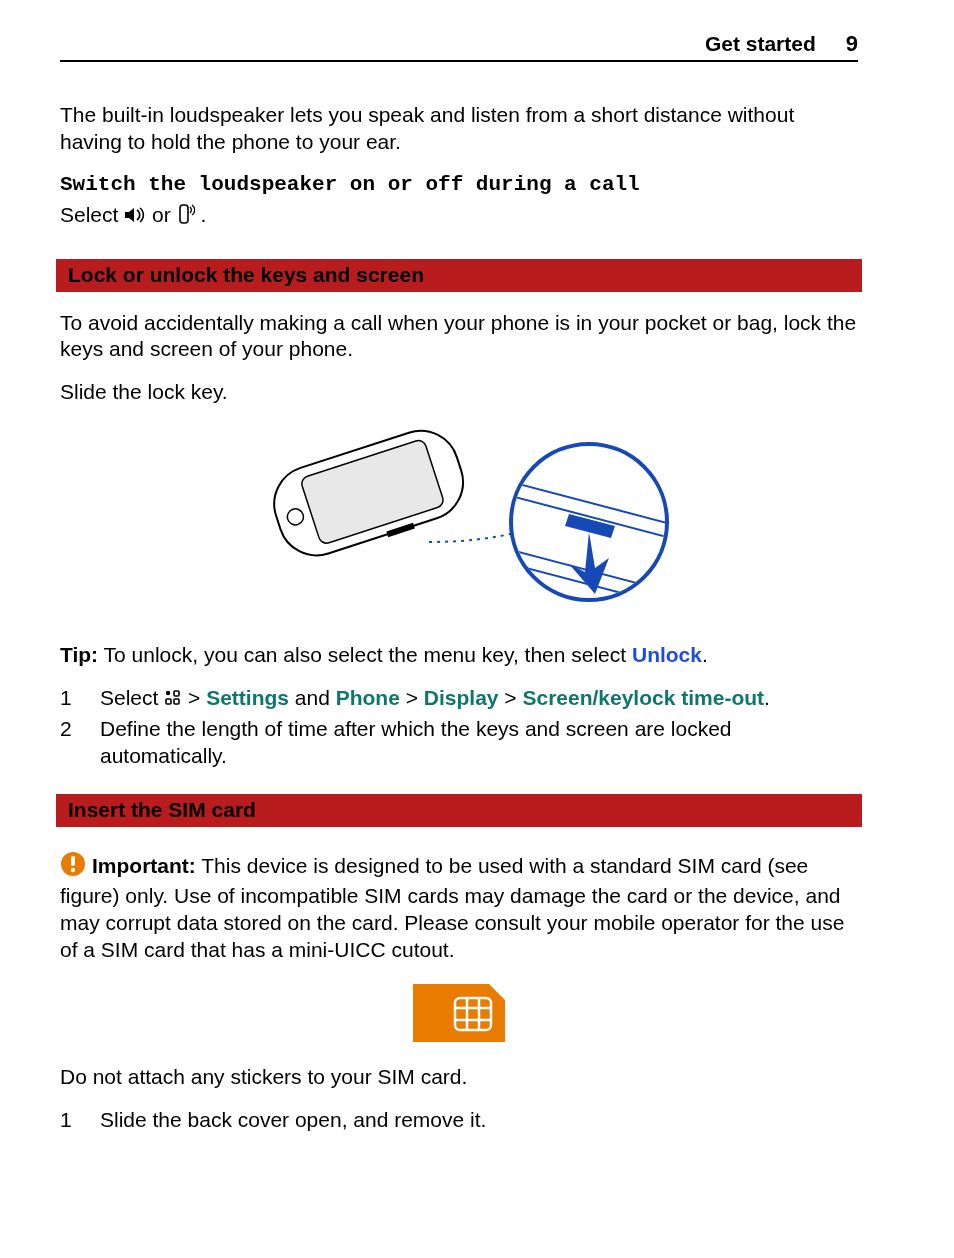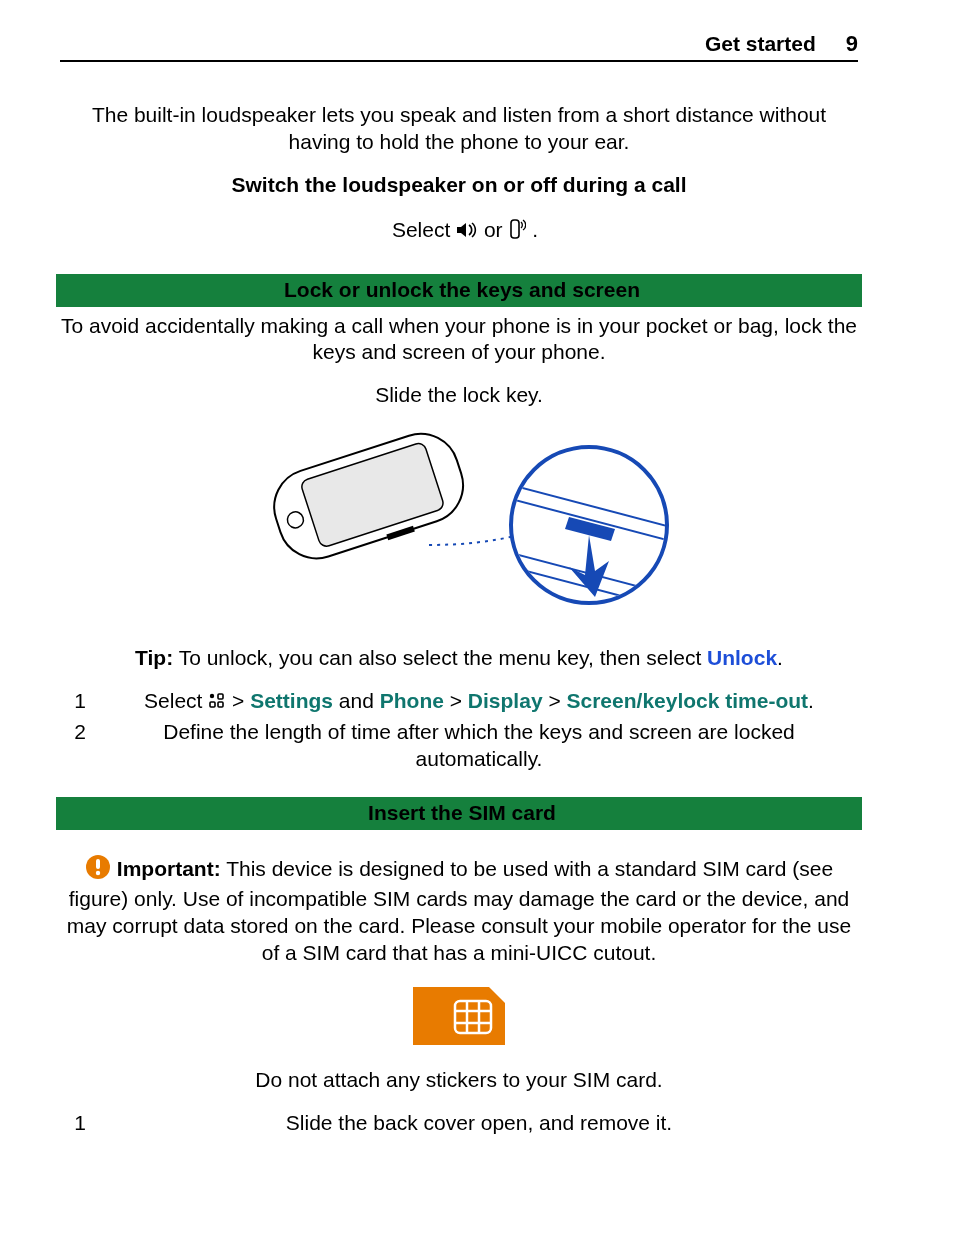--- a/index.html
+++ b/index.html
@@ -8,21 +8,20 @@
     padding: 0;
     background: #fff;
     color: #000;
     font-size: 21px;
     line-height: 1.28;
   }
   .page {
     width: 918px;
     box-sizing: border-box;
     padding: 30px 60px 40px 60px;
-    text-align: center;
   }
   .header-row {
     display: flex;
     justify-content: flex-end;
     align-items: baseline;
     border-bottom: 2px solid #000;
     padding-bottom: 2px;
     margin-bottom: 40px;
   }
   .header-title {
@@ -33,24 +32,24 @@
     font-weight: 700;
     font-size: 22px;
   }
   .para {
     margin: 0 0 16px 0;
   }
   .bold {
     font-weight: 700;
   }
   .section-bar {
-    background: #15803d;
+    background: #b91c1c;
     font-weight: 700;
     padding: 3px 6px 3px 12px;
-    margin: 24px -4px 6px -4px;
+    margin: 24px -4px 18px -4px;
   }
   .tip-label, .imp-label {
     font-weight: 700;
   }
   .unlock-word {
     font-weight: 700;
     color: #1d4ed8;
   }
   .gray-bold {
     font-weight: 700;
@@ -82,37 +81,37 @@
   .sim-figure {
     display: block;
     margin: 12px auto 18px auto;
   }
   .important-icon {
     display: inline-block;
     vertical-align: -4px;
     margin-right: 6px;
   }
   .select-line {
-    margin: 0 0 28px 12px;
+    margin: 0 0 28px 0;
   }
 </style>
 </head>
 <body>
 
 <div class="page">
 
   <div class="header-row">
     <span class="header-title">Get started</span>
     <span class="header-page">9</span>
   </div>
 
 
   <p class="para">The built-in loudspeaker lets you speak and listen from a short distance without having to hold the phone to your ear.</p>
 
-  <p class="para bold" style="margin-bottom:18px;">Switch the loudspeaker on or off during a call</p>
+  <p class="para bold" style="margin-bottom:3px;font-family:Liberation Mono, monospace;">Switch the loudspeaker on or off during a call</p>
 
   <p class="select-line">
     <span>Select </span>
     <span class="icon-inline">
       <svg width="22" height="18" viewBox="0 0 22 18">
         <path d="M1 6 L5 6 L10 2 L10 16 L5 12 L1 12 Z" fill="#000"></path>
         <path d="M13 4 A6 6 0 0 1 13 14" fill="none" stroke="#000" stroke-width="1.6"></path>
         <path d="M16 2 A9 9 0 0 1 16 16" fill="none" stroke="#000" stroke-width="1.6"></path>
       </svg>
     </span>

